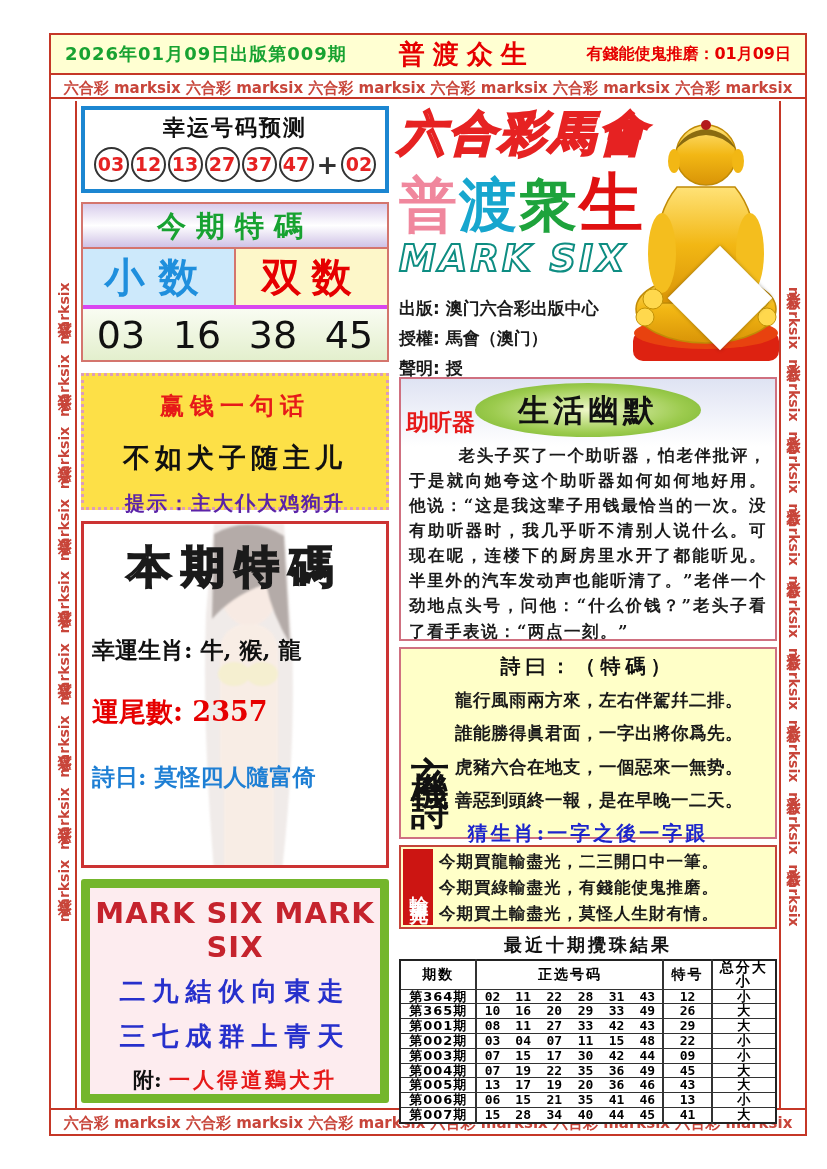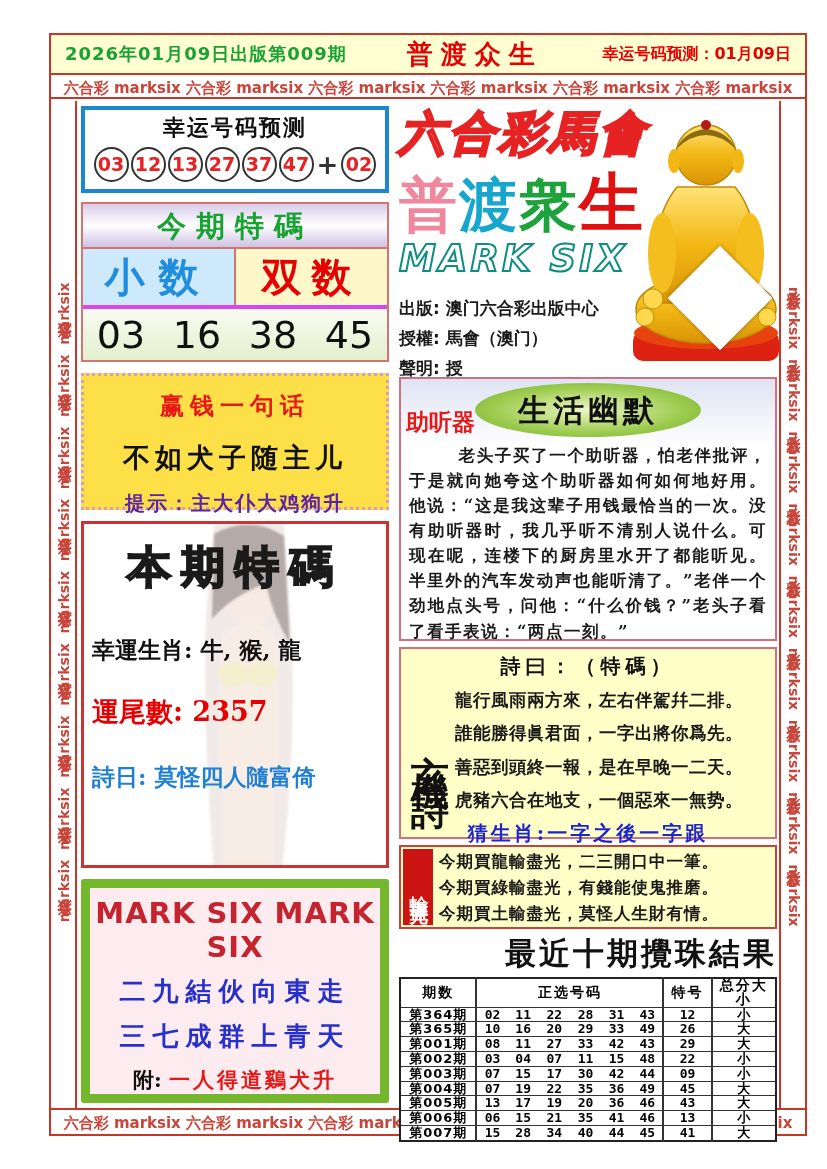--- a/index.html
+++ b/index.html
@@ -85,41 +85,41 @@
   .mystic-flex { display:flex; padding:0 6px; }
   .mystic-label { writing-mode:vertical-rl; text-orientation:upright; font-size:38px; font-weight:bold; color:#111; letter-spacing:18px; width:48px; text-align:center; margin-top:4px; font-family:"DejaVu Serif", serif; }
   .mystic-lines { flex:1; font-size:17.5px; font-weight:bold; color:#1a1a1a; line-height:1.9; margin-top:4px; letter-spacing:.5px; font-family:"DejaVu Serif", serif; }
   .mystic-footer { text-align:center; color:#1d25cc; font-size:20px; font-weight:bold; letter-spacing:3px; margin-top:3px; font-family:"DejaVu Serif", serif; }
 
   .losing-box { left:320px; top:744px; width:378px; height:84px; border:2px solid #c4443a; background:#ffffc8; display:flex; align-items:stretch; }
   .losing-label { width:30px; margin:2px; background:#cc1512; color:#fff; writing-mode:vertical-rl; text-orientation:upright; text-align:center; font-size:19px; font-weight:bold; letter-spacing:4px; }
   .losing-lines { flex:1; font-size:16.5px; font-weight:bold; color:#1a1a1a; line-height:1.58; padding:2px 4px; letter-spacing:1px; font-family:"DejaVu Serif", serif; }
 
   .results { left:320px; top:832px; width:378px; }
-  .results-title { text-align:right; font-size:31px; font-weight:bold; color:#111; letter-spacing:3px; }
+  .results-title { text-align:center; font-size:18px; font-weight:bold; color:#111; letter-spacing:3px; }
   table.res { width:100%; border-collapse:collapse; border:2px solid #222; margin-top:2px; background:#fff; }
   table.res th, table.res td { border-top:1.5px solid #333; padding:0; font-size:13px; text-align:center; height:13.8px; line-height:13.8px; }
   table.res th { font-size:14px; font-weight:bold; letter-spacing:2px; }
   td.period, th.period { width:76px; border-right:2px solid #333; font-weight:bold; font-size:12.5px; letter-spacing:1px; }
   td.num { font-family:"DejaVu Sans Mono", monospace; font-weight:bold; width:31px; }
   td.numlast { border-right:2px solid #333; }
   th.group { border-right:2px solid #333; }
   td.spec, th.spec { width:48px; border-right:2px solid #333; font-family:"DejaVu Sans Mono", monospace; font-weight:bold; }
   td.size, th.size { width:64px; font-weight:bold; font-size:13.5px; }
 </style>
 </head>
 <body>
 
 <div id="page">
   <div class="frame">
 
     <div class="topbar">
       <span class="pubdate">2026年01月09日出版第009期</span>
       <span class="pagetitle">普渡众生</span>
-      <span class="drawdate">幸运号码预测：01月09日</span>
+      <span class="drawdate">有錢能使鬼推磨：01月09日</span>
     </div>
 
     <div class="band band-top">六合彩 marksix  六合彩 marksix  六合彩 marksix  六合彩 marksix  六合彩 marksix  六合彩 marksix</div>
     <div class="strip strip-left">
       <div class="strip-inner">六合彩 marksix 六合彩 marksix 六合彩 marksix 六合彩 marksix 六合彩 marksix 六合彩 marksix 六合彩 marksix 六合彩 marksix 六合彩 marksix</div>
     </div>
     <div class="strip strip-right">
       <div class="strip-inner">六合彩 marksix 六合彩 marksix 六合彩 marksix 六合彩 marksix 六合彩 marksix 六合彩 marksix 六合彩 marksix 六合彩 marksix 六合彩 marksix</div>
     </div>
     <div class="band band-bottom">六合彩 marksix  六合彩 marksix  六合彩 marksix  六合彩 marksix  六合彩 marksix  六合彩 marksix</div>
@@ -230,22 +230,22 @@
         <div class="humor-story">老头子买了一个助听器，怕老伴批评，于是就向她夸这个助听器如何如何地好用。他说：“这是我这辈子用钱最恰当的一次。没有助听器时，我几乎听不清别人说什么。可现在呢，连楼下的厨房里水开了都能听见。半里外的汽车发动声也能听清了。”老伴一个劲地点头号，问他：“什么价钱？”老头子看了看手表说：“两点一刻。”</div>
       </div>
 
       <div class="abs mystic-box">
         <div class="mystic-header">詩曰：（特碼）</div>
         <div class="mystic-flex">
           <div class="mystic-label">玄機詩</div>
           <div class="mystic-lines" id="mystic-lines">
               <div class="">龍行風雨兩方來，左右伴駕幷二排。</div>
               <div class="">誰能勝得眞君面，一字出將你爲先。</div>
+              <div class="">虎豬六合在地支，一個惡來一無势。</div>
               <div class="">善惡到頭終一報，是在早晚一二天。</div>
-              <div class="">虎豬六合在地支，一個惡來一無势。</div>
             </div>
         </div>
         <div class="mystic-footer">猜生肖:一字之後一字跟</div>
       </div>
 
       <div class="abs losing-box">
         <div class="losing-label">輸盡光</div>
         <div class="losing-lines" id="losing-lines">
             <div class="">今期買龍輸盡光，二三開口中一筆。</div>
             <div class="">今期買綠輸盡光，有錢能使鬼推磨。</div>

